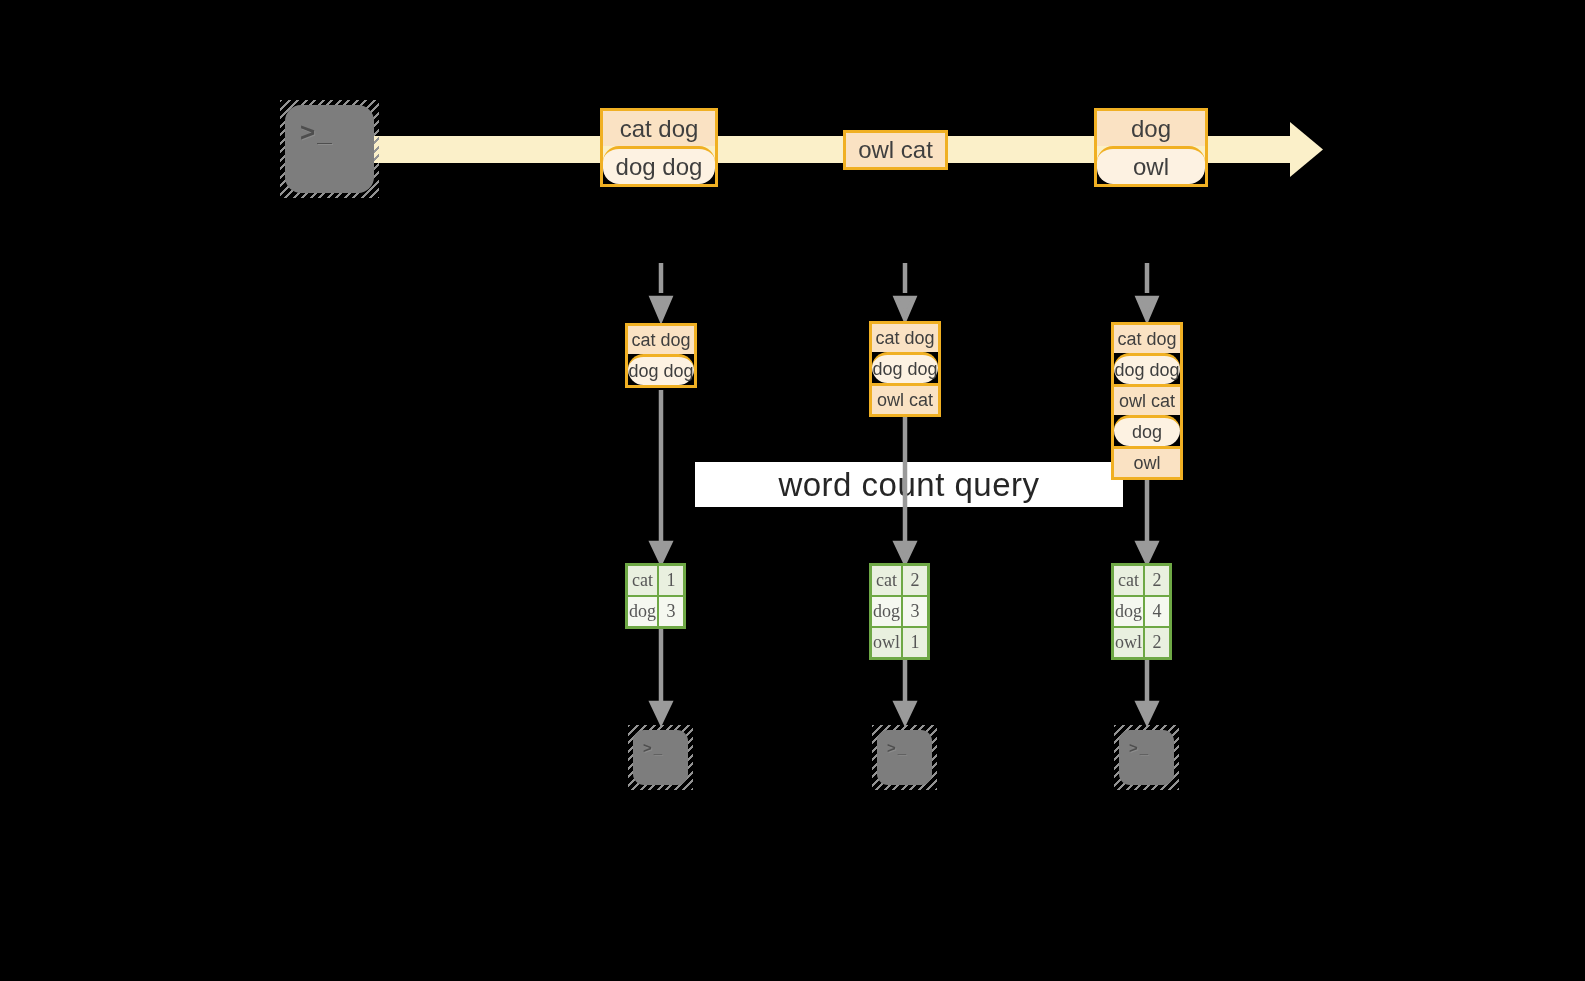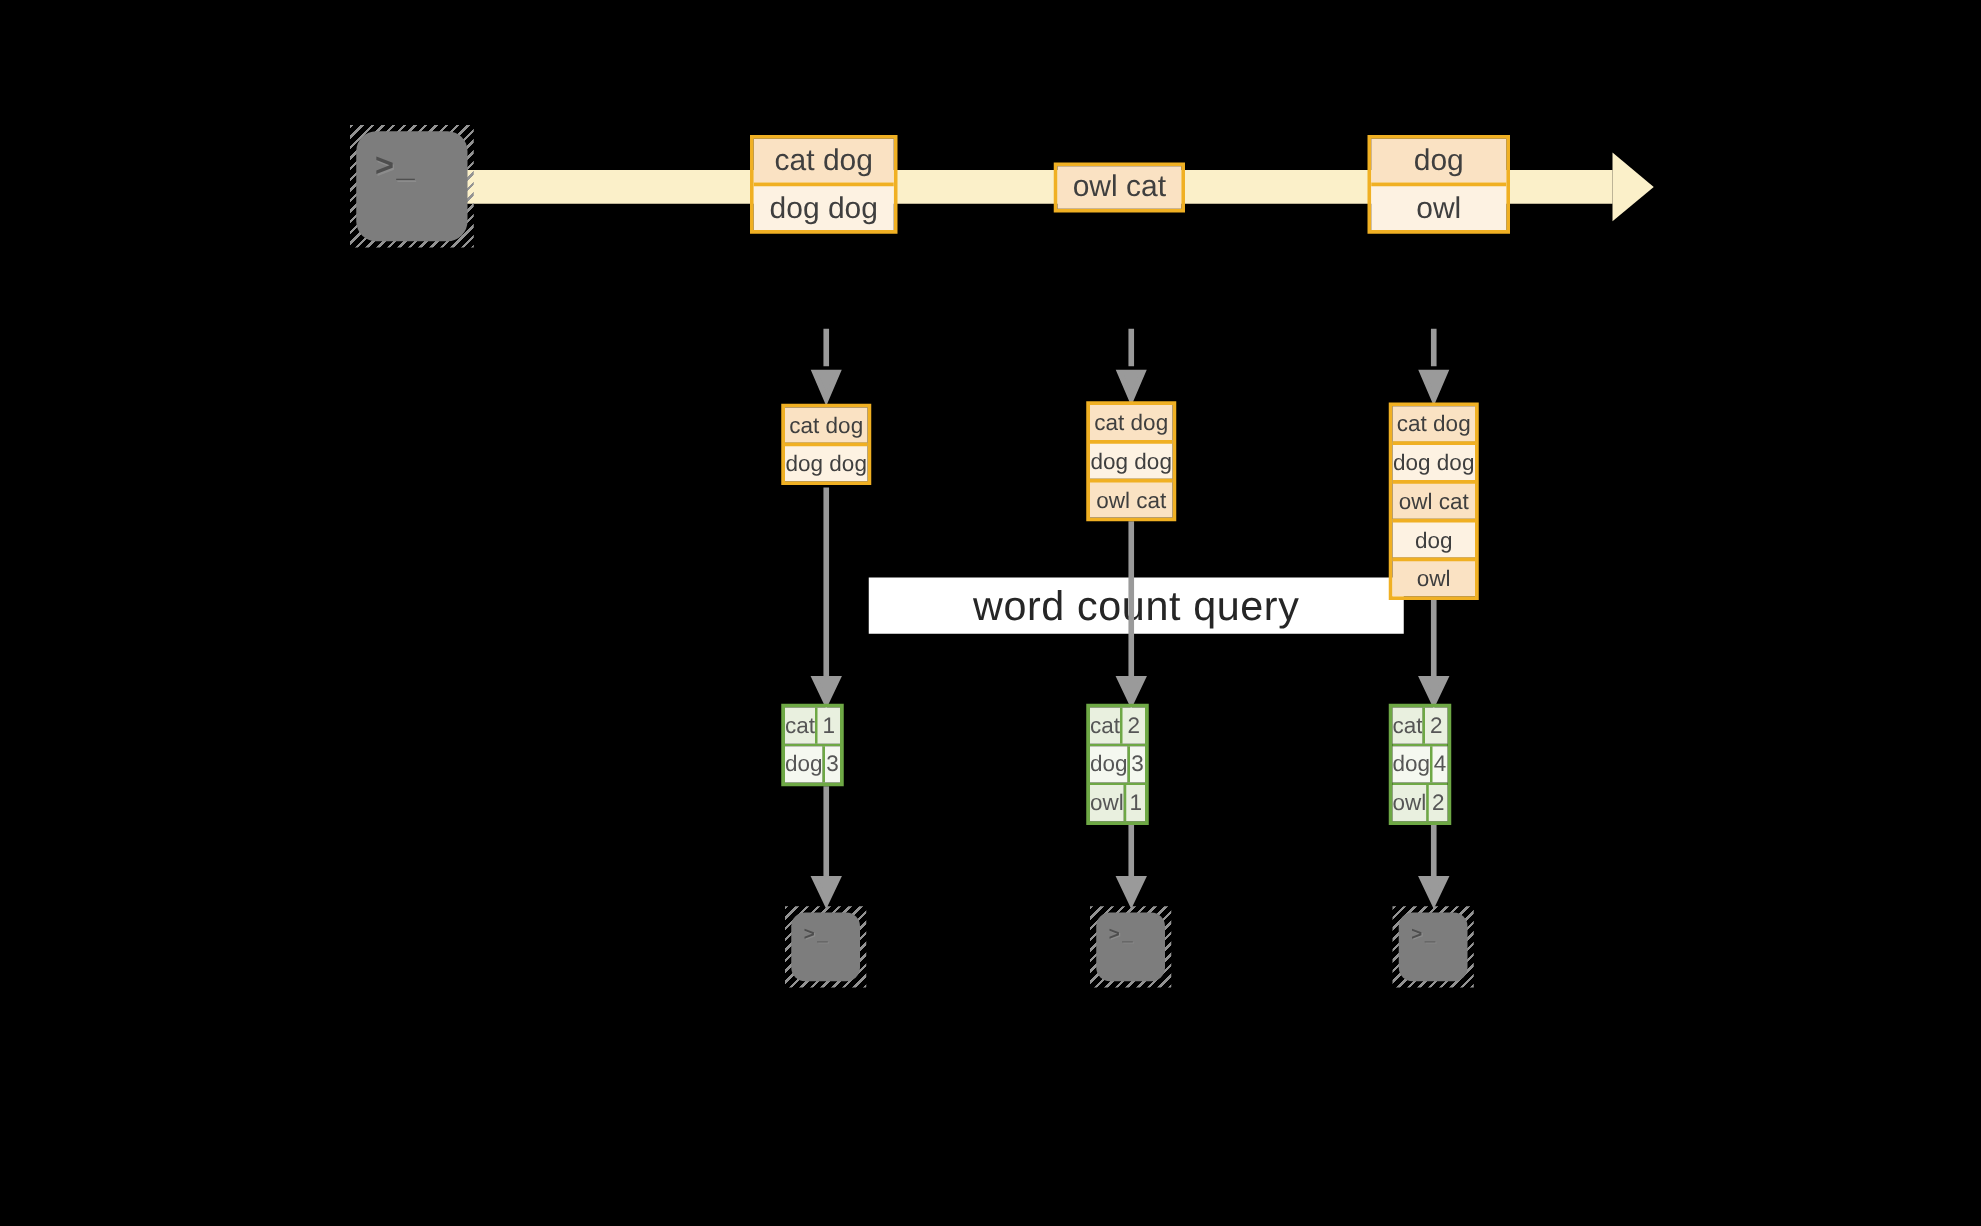--- a/index.html
+++ b/index.html
@@ -27,27 +27,27 @@
   .obox.tl .orow{height:35px;font-size:24px;}
   .obox.tl1{left:600px;top:108px;width:118px;}
   .obox.tl2{left:843px;top:130px;width:105px;}
   .obox.tl2 .orow{height:34px;font-size:24px;}
   .obox.tl3{left:1094px;top:108px;width:114px;}
   .obox.stack .orow{height:28px;font-size:18px;}
   .obox.st1{left:625px;top:323px;width:72px;}
   .obox.st2{left:869px;top:321px;width:72px;}
   .obox.st3{left:1111px;top:322px;width:72px;}
   .peach{background:#FAE2C3;}
-  .cream{background:#FDF2E2;}
+  .cream{background:#FDF2E2;border-radius:16px;}
   
   .query-band{position:absolute;left:695px;top:462px;width:428px;height:45px;background:#fff;
     display:flex;align-items:center;justify-content:center;z-index:1;}
   .query-band span{font-size:33px;color:#262626;letter-spacing:0.5px;}
   
-  .gtable{position:absolute;box-sizing:border-box;border:3px solid #6EA845;z-index:3;width:50px;top:563px;}
+  .gtable{position:absolute;box-sizing:border-box;border:3px solid #6EA845;z-index:3;width:61px;top:563px;font-family:Liberation Serif, serif;}
   .grow{display:flex;}
   .grow + .grow{border-top:2px solid #6EA845;}
   .gcell{height:29px;display:flex;align-items:center;justify-content:center;
     font-size:18px;color:#565656;}
   .gcell.word{flex:1;}
   .gcell.num{width:24px;border-left:2px solid #6EA845;}
   .grow.dark .gcell{background:#E9F0DF;}
   .grow.light .gcell{background:#F5F8F0;}
   .gt1{left:625px;} .gt2{left:869px;} .gt3{left:1111px;}
   

